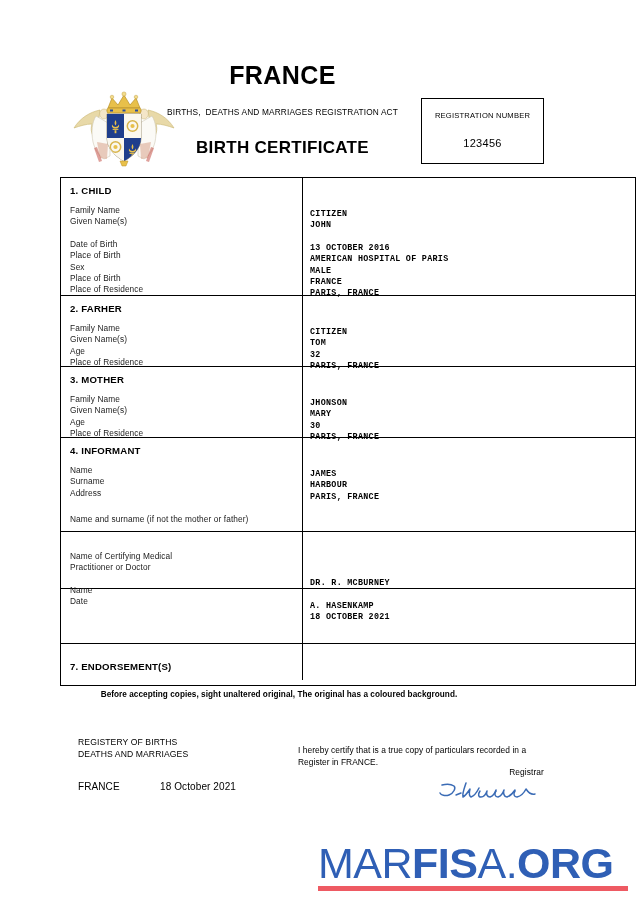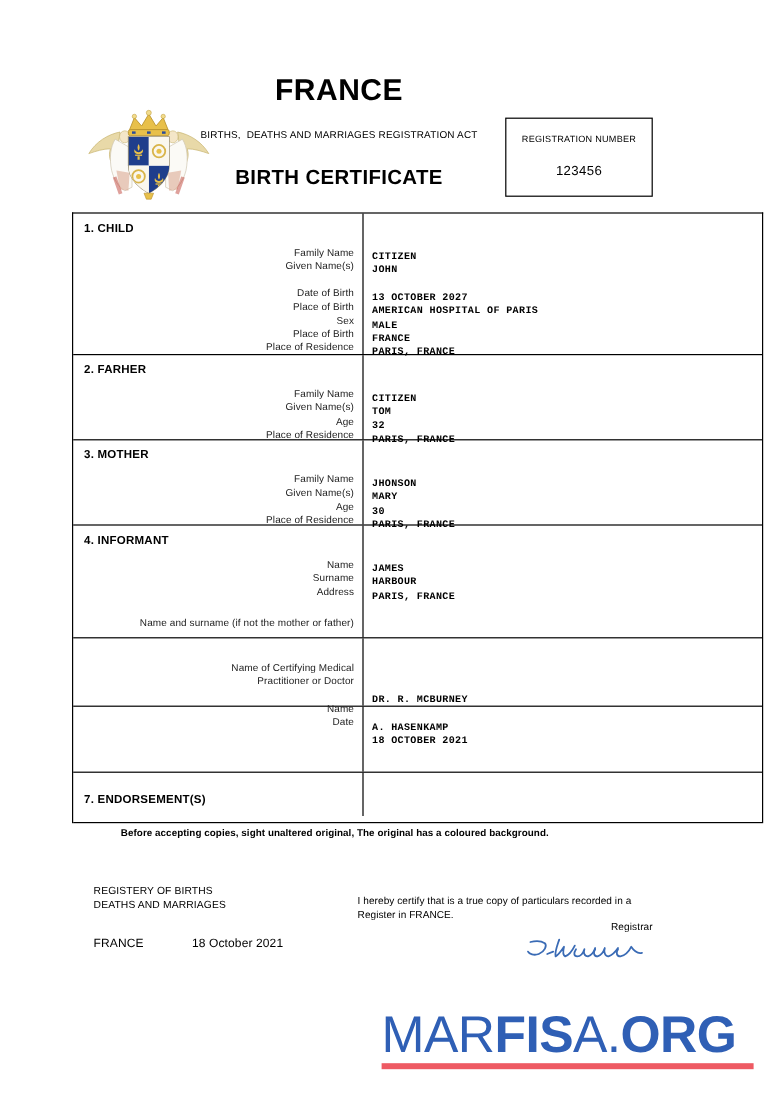--- a/index.html
+++ b/index.html
@@ -107,21 +107,21 @@
     box-sizing: border-box;
     padding: 7px 6px 8px 7px;
   }
   .sec-heading {
     font-size: 9.6px;
     font-weight: bold;
     letter-spacing: 0.2px;
     margin: 0 0 0 0;
   }
   .labels {
-    text-align: right;
+    text-align: left;
     font-size: 8.3px;
     line-height: 11.4px;
     letter-spacing: 0.1px;
     color: #222;
   }
   .values {
     font-family: "Liberation Mono", "DejaVu Sans Mono", monospace;
     font-size: 8.4px;
     font-weight: bold;
     line-height: 11.4px;
@@ -312,21 +312,21 @@
 Given Name(s)</div>
       <div class="labels" style="white-space:pre;margin-top:11px;">Date of Birth
 Place of Birth
 Sex
 Place of Birth
 Place of Residence</div>
     </div>
     <div class="sec-right">
       <div class="values" style="margin-top:24px;">CITIZEN
 JOHN</div>
-      <div class="values" style="margin-top:11px;">13 OCTOBER 2027
+      <div class="values" style="margin-top:11px;">13 OCTOBER 2016
 AMERICAN HOSPITAL OF PARIS
 MALE
 FRANCE
 PARIS, FRANCE</div>
     </div>
   </div>
 
   <div class="section" style="height:71px;">
     <div class="sec-left">
       <div class="sec-heading">2. FARHER</div>

